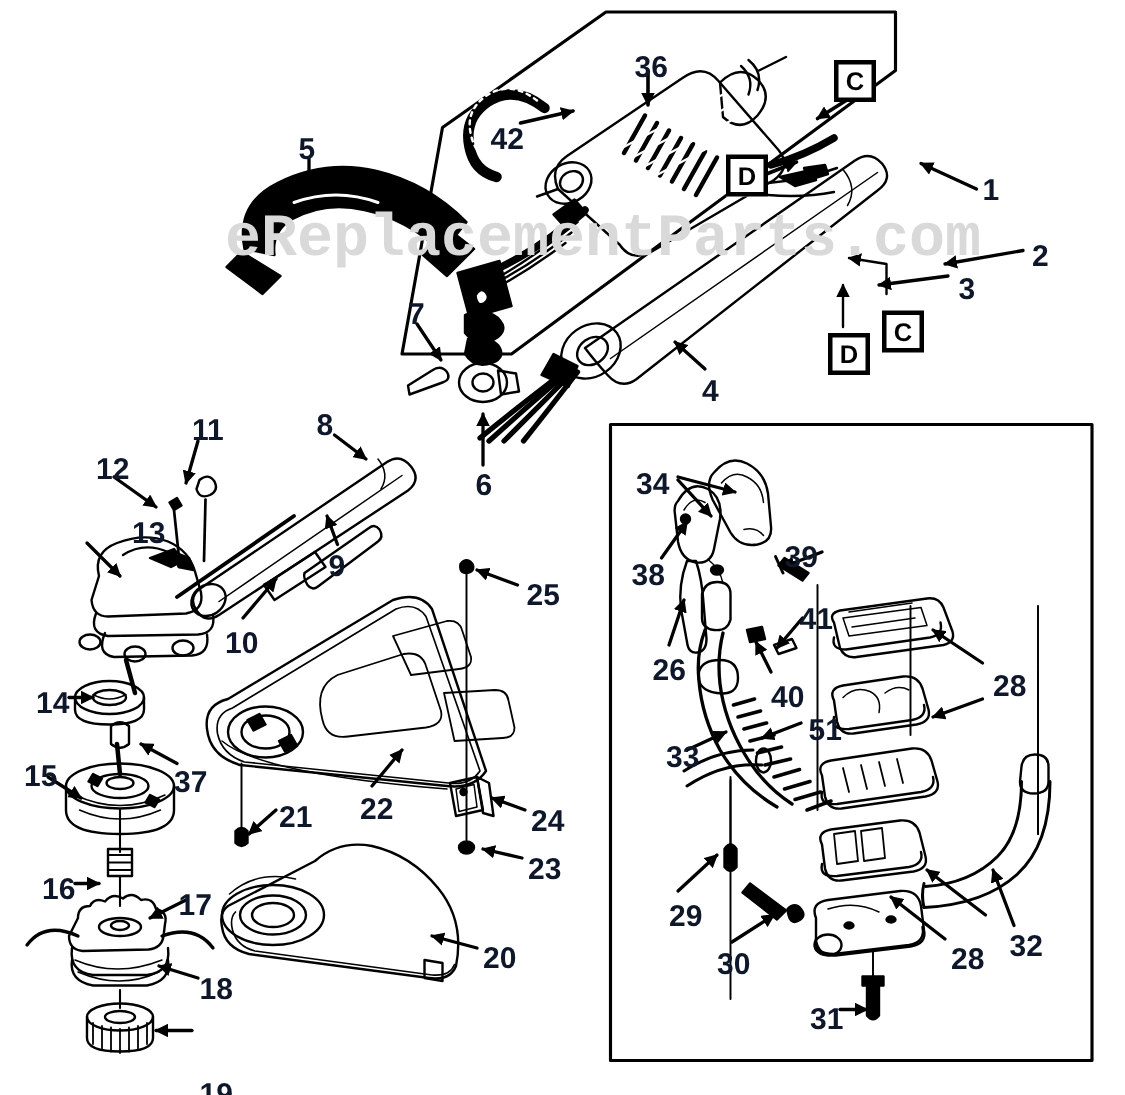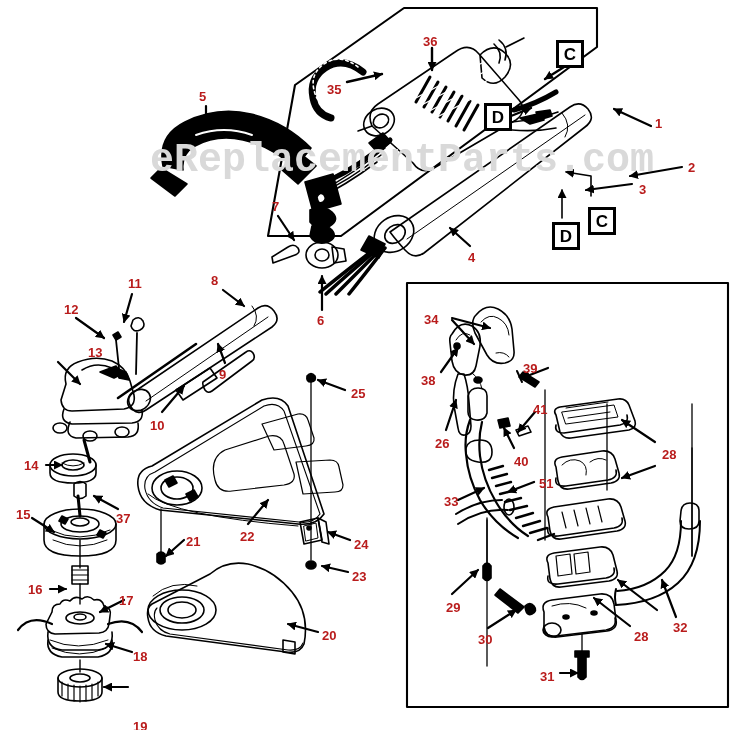--- a/index.html
+++ b/index.html
@@ -1,21 +1,21 @@
 <!DOCTYPE html>
 <html><head>
 <meta charset="utf-8">
 <title>Parts Diagram</title>
 <style>
   html,body{margin:0;padding:0;background:#ffffff;}
   body{font-family:"Liberation Sans",sans-serif;}
   #stage{position:relative;width:750px;height:730px;background:#fff;overflow:hidden;}
   #stage svg{position:absolute;left:0;top:0;}
   .callout{position:absolute;font-family:"Liberation Sans",sans-serif;font-weight:bold;
-           font-size:13px;color:#b91c1c;line-height:1;white-space:nowrap;user-select:none;}
+           font-size:20px;color:#0f172a;line-height:1;white-space:nowrap;user-select:none;}
   .refbox{position:absolute;font-family:"Liberation Sans",sans-serif;font-weight:bold;
           font-size:17px;color:#000;border:3px solid #000;background:#fff;
           width:22px;height:22px;display:flex;align-items:center;justify-content:center;line-height:1;}
   .wm{position:absolute;font-family:Liberation Mono, monospace;font-weight:bold;
       color:#d9d9d9;font-size:40px;letter-spacing:0px;white-space:nowrap;
       user-select:none;pointer-events:none;}
 </style>
 </head>
 <body>
 
@@ -450,21 +450,21 @@
   <div class="callout" style="left:435px;top:437px;text-align:right;">26</div>
   <div class="callout" style="left:539px;top:477px;">51</div>
   <div class="callout" style="left:662px;top:448px;">28</div>
   <div class="callout" style="left:634px;top:630px;">28</div>
   <div class="callout" style="left:446px;top:601px;">29</div>
   <div class="callout" style="left:478px;top:633px;">30</div>
   <div class="callout" style="left:540px;top:670px;">31</div>
   <div class="callout" style="left:673px;top:621px;">32</div>
   <div class="callout" style="left:444px;top:495px;">33</div>
   <div class="callout" style="left:424px;top:313px;">34</div>
-  <div class="callout" style="left:327px;top:83px;">35</div>
+  <div class="callout" style="left:327px;top:83px;">42</div>
   <div class="callout" style="left:423px;top:35px;">36</div>
   <div class="callout" style="left:116px;top:512px;">37</div>
   <div class="callout" style="left:421px;top:374px;">38</div>
   <div class="callout" style="left:523px;top:362px;">39</div>
   <div class="callout" style="left:514px;top:455px;">40</div>
   <div class="callout" style="left:533px;top:403px;">41</div>
 
 </div>
 
 </body></html>

